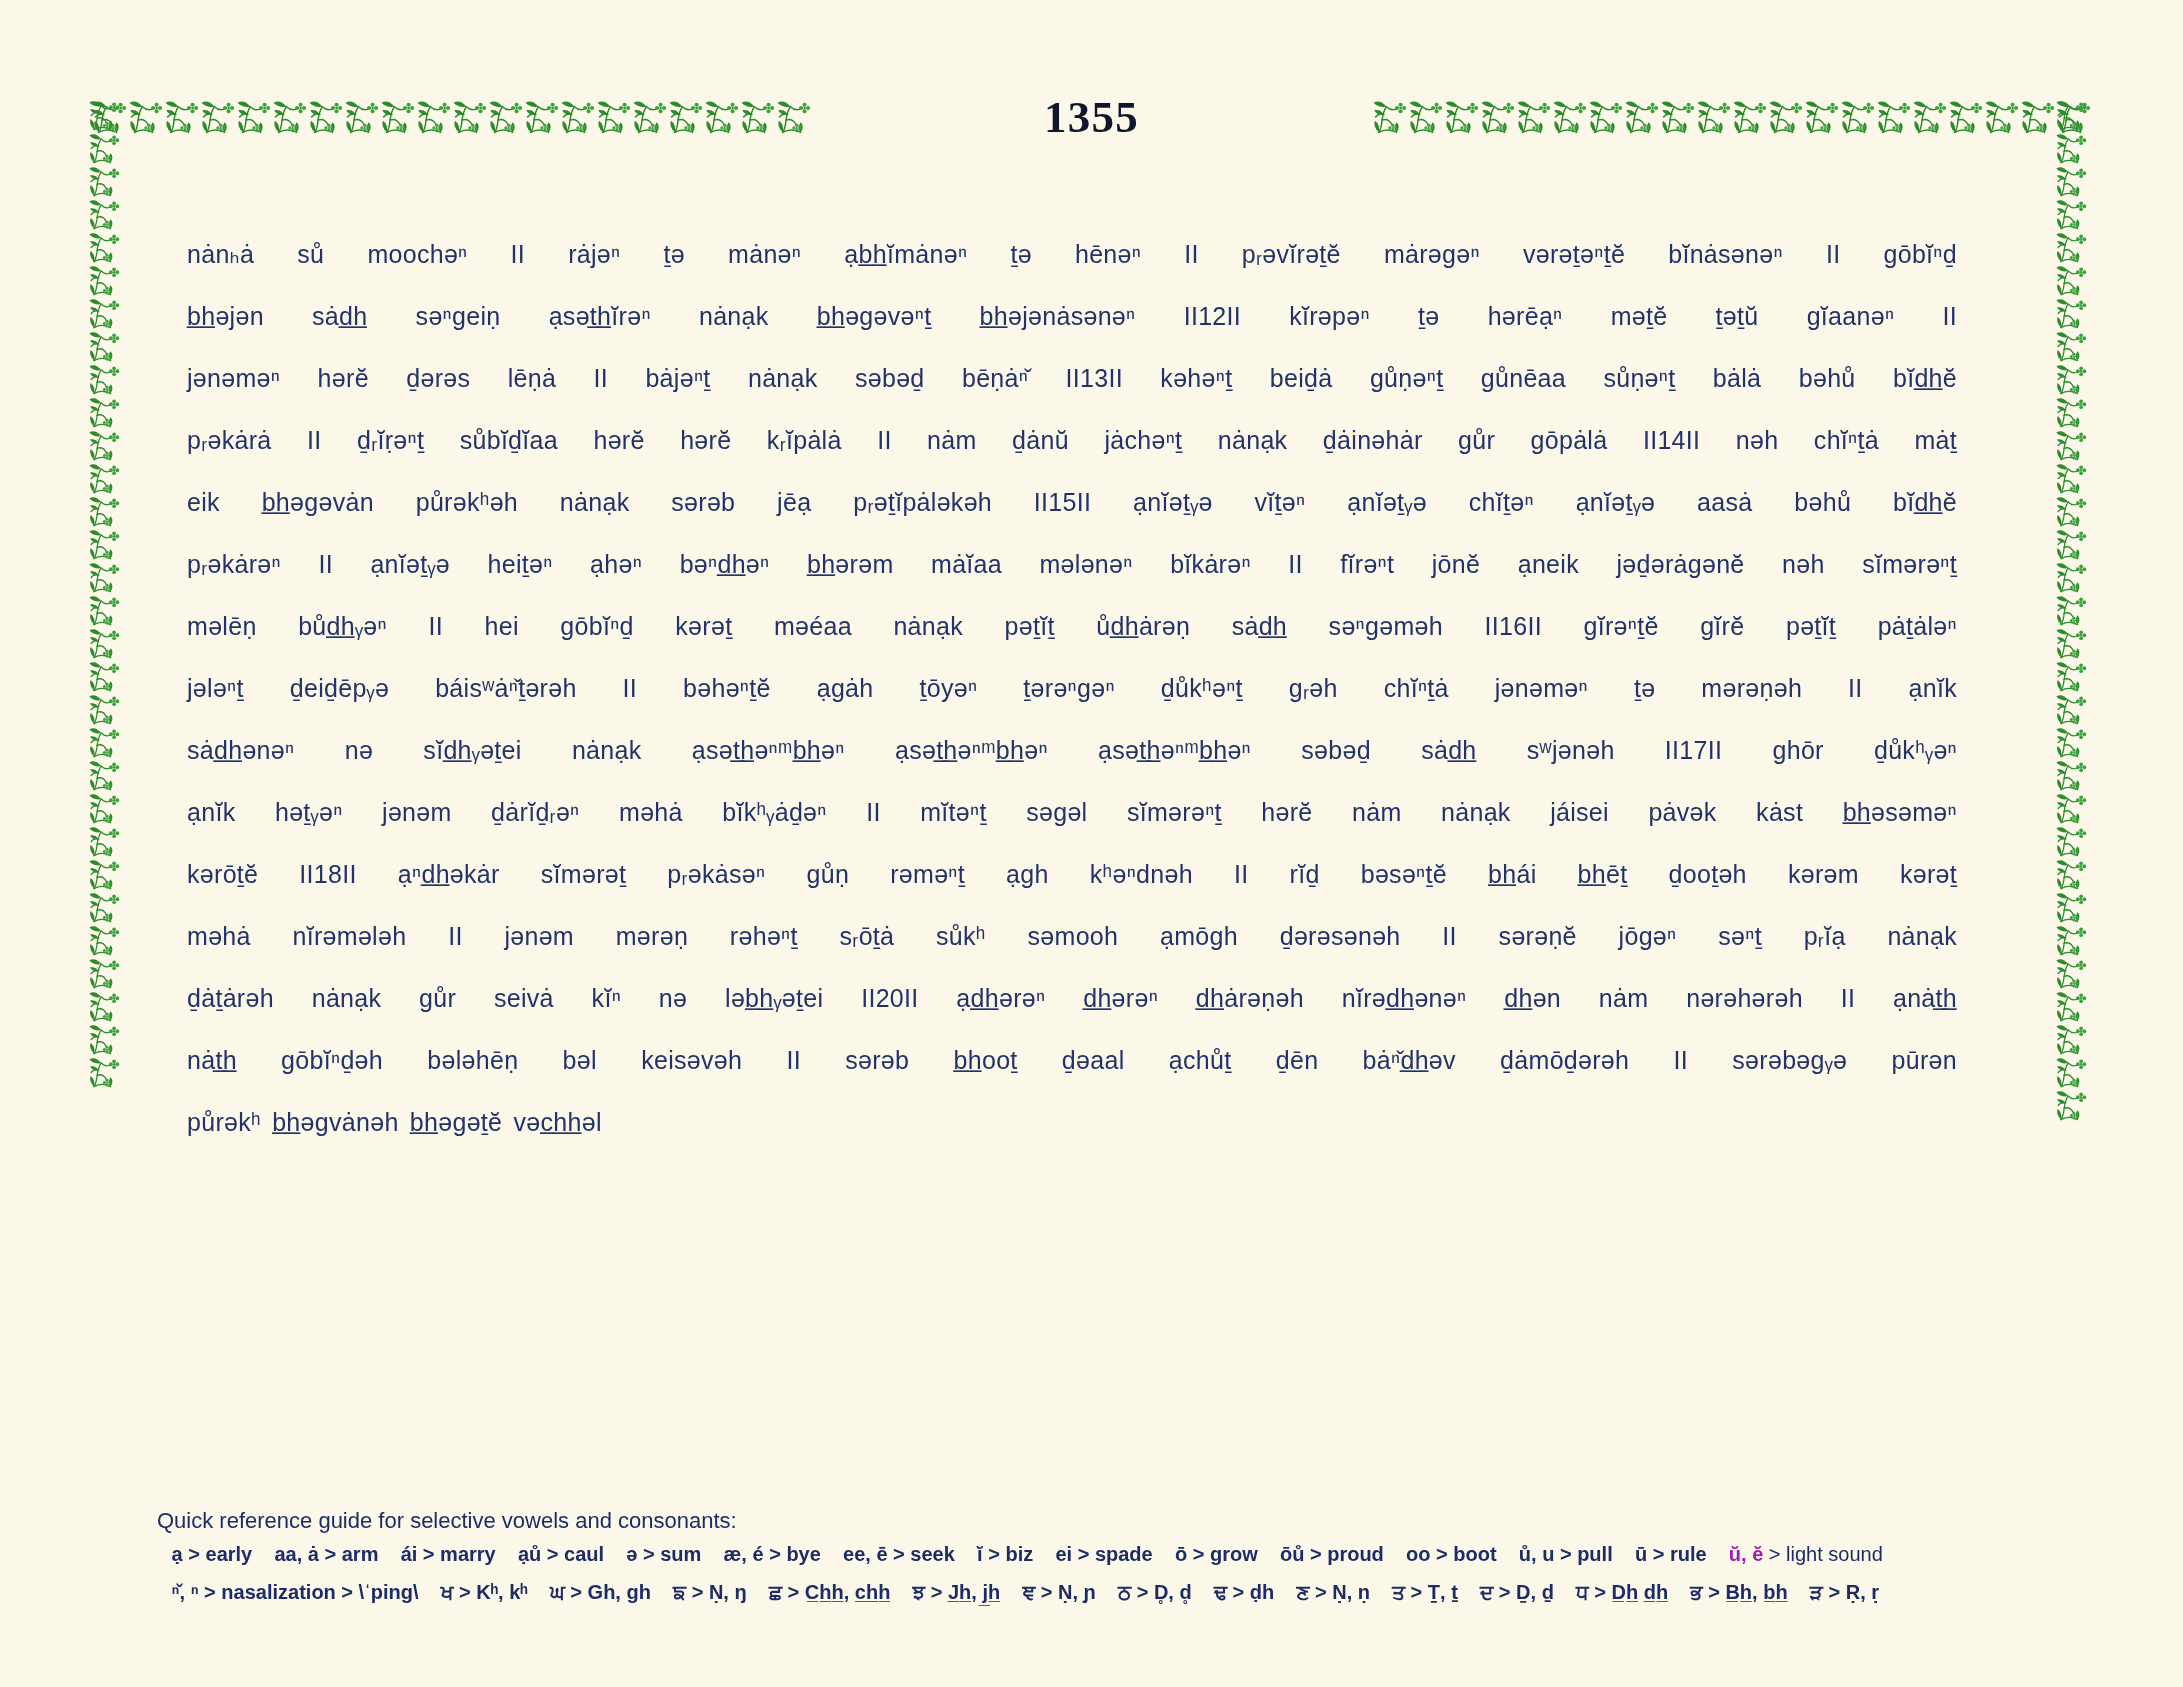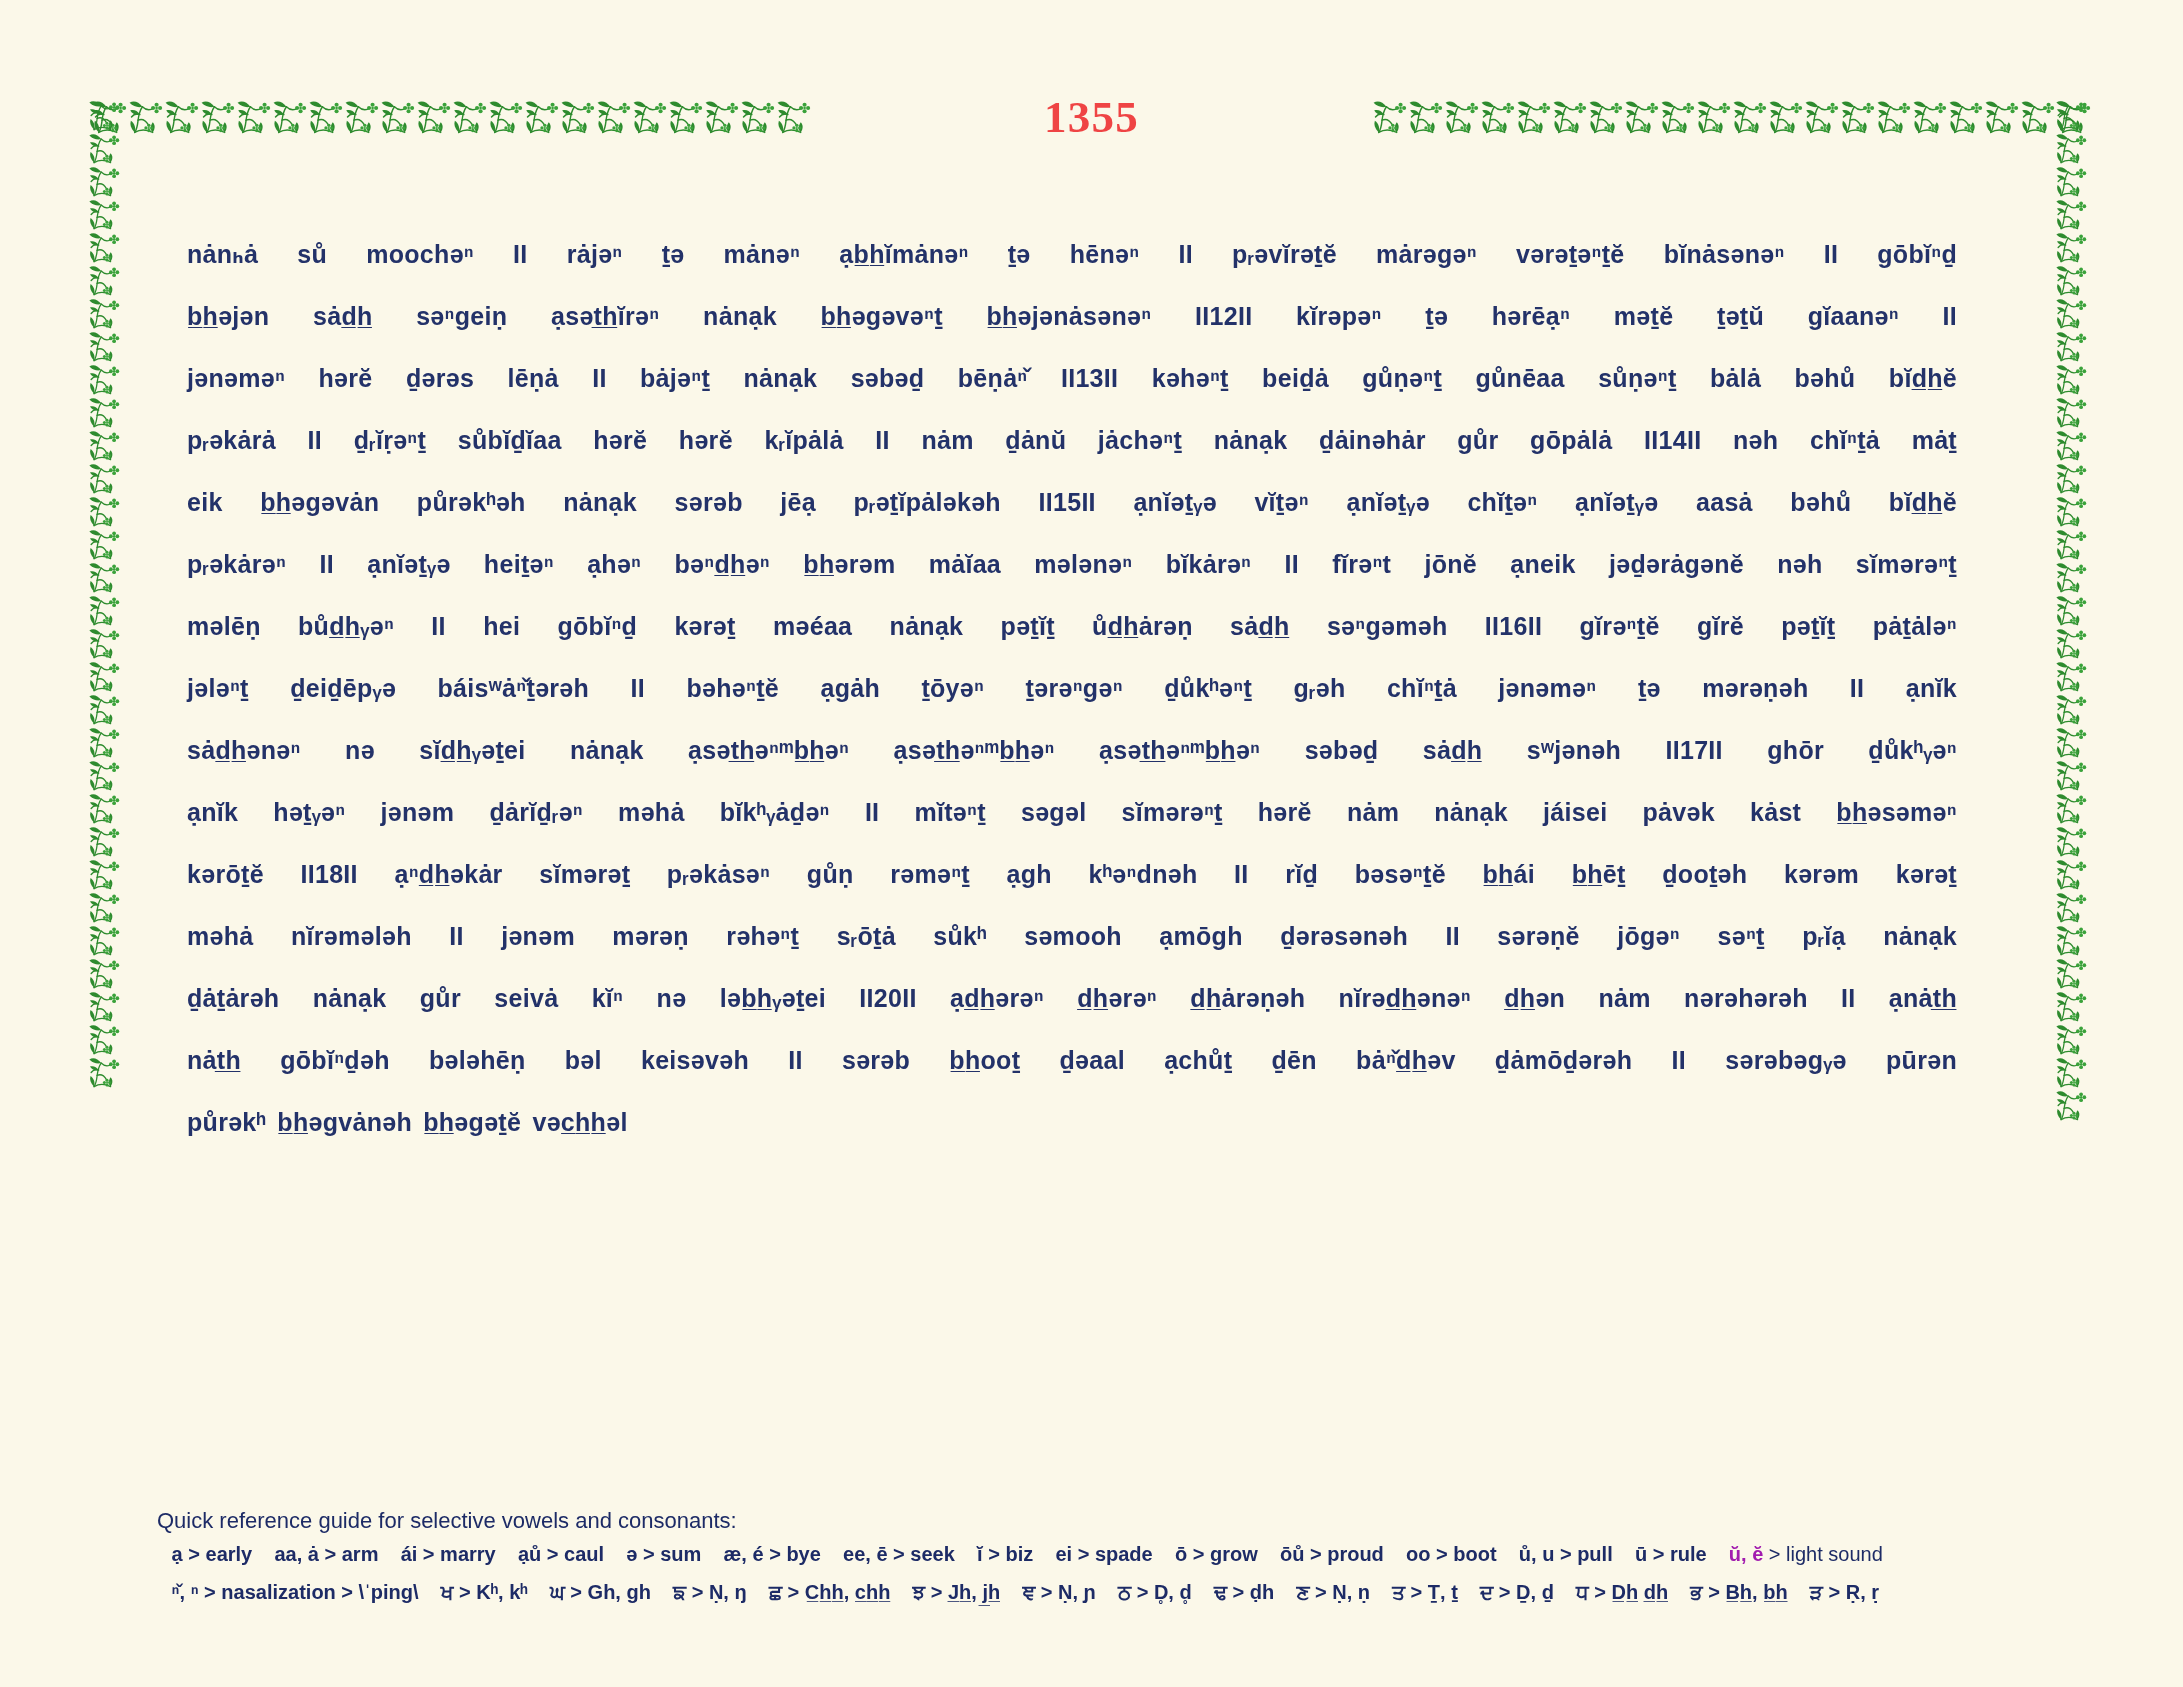--- a/index.html
+++ b/index.html
@@ -1,35 +1,35 @@
 <!DOCTYPE html>
 <html style="font-size:10.6px"><head>
 <meta charset="utf-8">
 <style>
   html,body{margin:0;padding:0;}
   body{background:#fbf8e9;font-family:"Liberation Sans","DejaVu Sans",sans-serif;}
   .page{position:relative;width:2183px;height:1687px;background:#fbf8e9;overflow:hidden;}
 
   .page-number{position:absolute;left:0;right:0;top:91px;text-align:center;
     font-family:"Liberation Serif","DejaVu Serif",serif;font-weight:bold;
-    font-size:45px;color:#ef4444;letter-spacing:1.3px;}
+    font-size:45px;color:#0f172a;letter-spacing:1.3px;}
 
   .border-strip{position:absolute;display:flex;gap:0;}
   .border-strip.h{flex-direction:row;}
   .border-strip.v{flex-direction:column;}
   .tile{width:36px;height:36px;flex:0 0 auto;}
   .v .tile{width:33px;height:33px;}
   #border-top-left{left:91px;top:99px;}
   #border-top-right{left:1371px;top:99px;}
   #border-left{left:87px;top:99px;}
   #border-right{left:2054px;top:99px;}
 
   .text-block{position:absolute;left:187px;top:223px;width:1770px;color:#233269;}
   .line{font-size:25px;line-height:62px;height:62px;white-space:nowrap;
-    text-align:justify;text-align-last:justify;letter-spacing:0.3px;word-spacing:4px;font-weight:bold;}
+    text-align:justify;text-align-last:justify;letter-spacing:0.3px;word-spacing:4px;}
   .line.last{text-align-last:left;}
 
   .guide{position:absolute;left:157px;top:1506px;color:#1d2b66;}
   .guide-title{font-size:22px;line-height:29px;}
   .guide-row{font-size:20px;line-height:38px;white-space:pre;font-weight:600;padding-left:14.6px;}
   .light-sym{color:#a21caf;}
   .guide b{font-weight:400;}
 </style>
 </head>
 <body>

